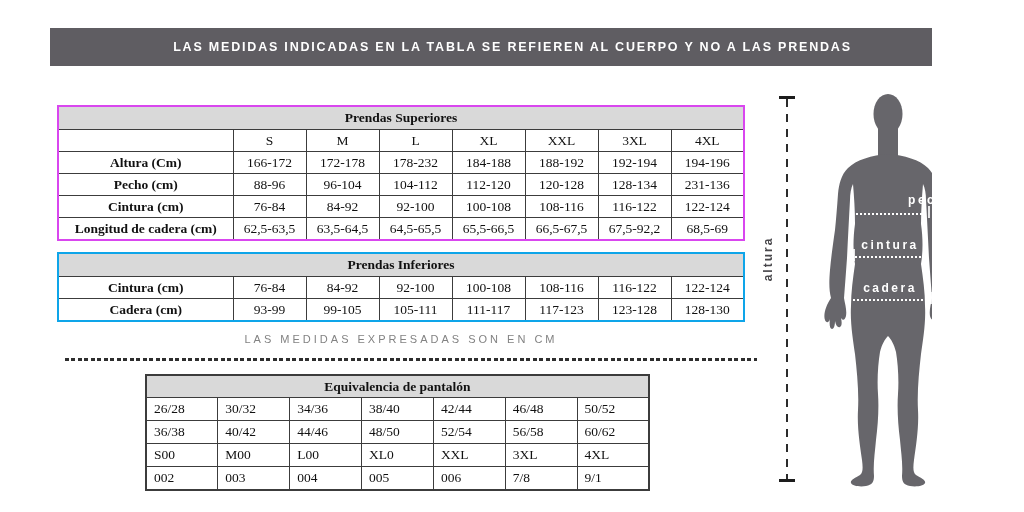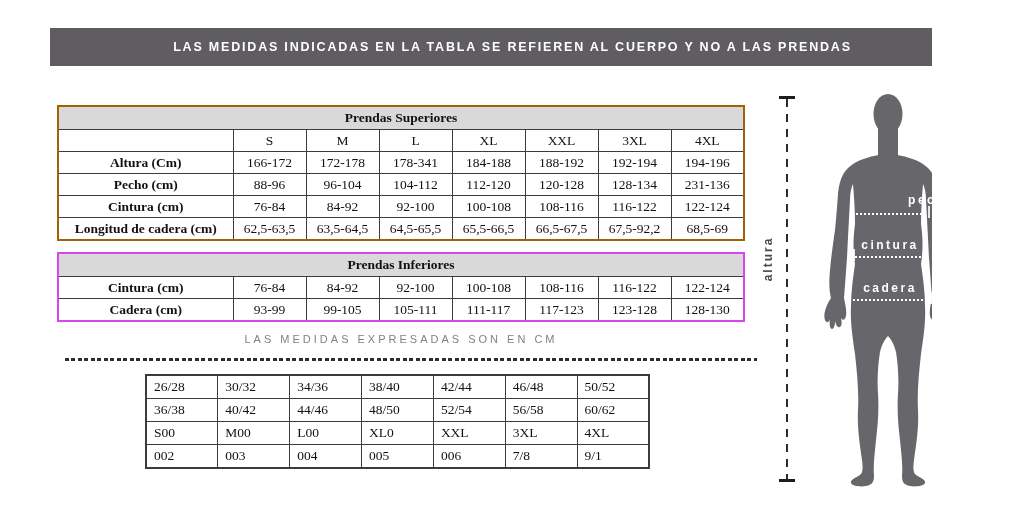--- a/index.html
+++ b/index.html
@@ -11,22 +11,22 @@
           display:flex;align-items:center;justify-content:center;}
   .banner span{color:#ffffff;font-family:"Liberation Sans",sans-serif;font-weight:bold;
                font-size:12.5px;letter-spacing:1.8px;}
 
   
   table{border-collapse:collapse;table-layout:fixed;background:#ffffff;}
   td,th{border:1.5px solid #3c3c3c;font-size:13.5px;color:#111;height:21px;
         text-align:center;padding:0 2px;overflow:hidden;white-space:nowrap;}
   .ttl{background:#d9d9d9;font-weight:bold;height:22px;}
   .lbl{font-weight:bold;}
-  #t1{position:absolute;left:57px;top:105px;width:688px;border:2px solid #a16207;}
-  #t2{position:absolute;left:57px;top:252px;width:688px;border:2px solid #d946ef;}
+  #t1{position:absolute;left:57px;top:105px;width:688px;border:2px solid #d946ef;}
+  #t2{position:absolute;left:57px;top:252px;width:688px;border:2px solid #0ea5e9;}
   #t3{position:absolute;left:145px;top:374px;width:505px;border:2px solid #3c3c3c;}
   #t3 td{text-align:left;padding-left:7px;height:22px;}
   #t3 td.ttl{text-align:center;padding-left:2px;height:21px;}
 
   
   .caption{position:absolute;left:57px;top:333px;width:688px;text-align:center;
            font-family:"Liberation Sans",sans-serif;font-weight:normal;font-size:11px;
            letter-spacing:3px;color:#828282;}
   .dotline{position:absolute;left:65px;top:358px;width:692px;height:3px;
            background:repeating-linear-gradient(90deg,#2e2e2e 0 4px,transparent 4px 6.5px);}
@@ -80,21 +80,21 @@
       <td>L</td>
       <td>XL</td>
       <td>XXL</td>
       <td>3XL</td>
       <td>4XL</td>
     </tr>
     <tr>
       <td class="lbl">Altura (Cm)</td>
       <td>166-172</td>
       <td>172-178</td>
-      <td>178-341</td>
+      <td>178-232</td>
       <td>184-188</td>
       <td>188-192</td>
       <td>192-194</td>
       <td>194-196</td>
     </tr>
     <tr>
       <td class="lbl">Pecho (cm)</td>
       <td>88-96</td>
       <td>96-104</td>
       <td>104-112</td>
@@ -171,20 +171,23 @@
     <colgroup>
         <col>
         <col>
         <col>
         <col>
         <col>
         <col>
         <col>
       </colgroup>
     <tbody>
+        <tr>
+      <td class="ttl" colspan="7">Equivalencia de pantalón</td>
+    </tr>
     <tr>
       <td>26/28</td>
       <td>30/32</td>
       <td>34/36</td>
       <td>38/40</td>
       <td>42/44</td>
       <td>46/48</td>
       <td>50/52</td>
     </tr>
     <tr>

